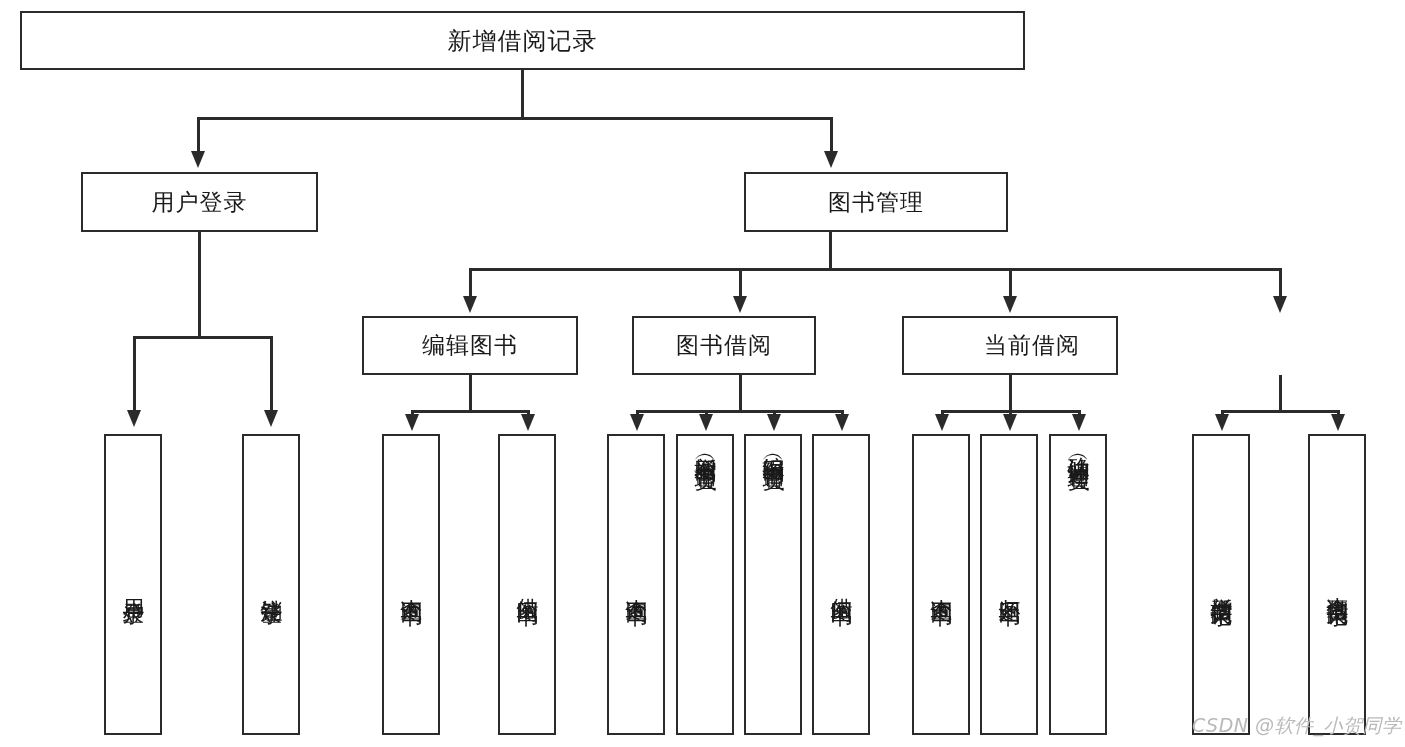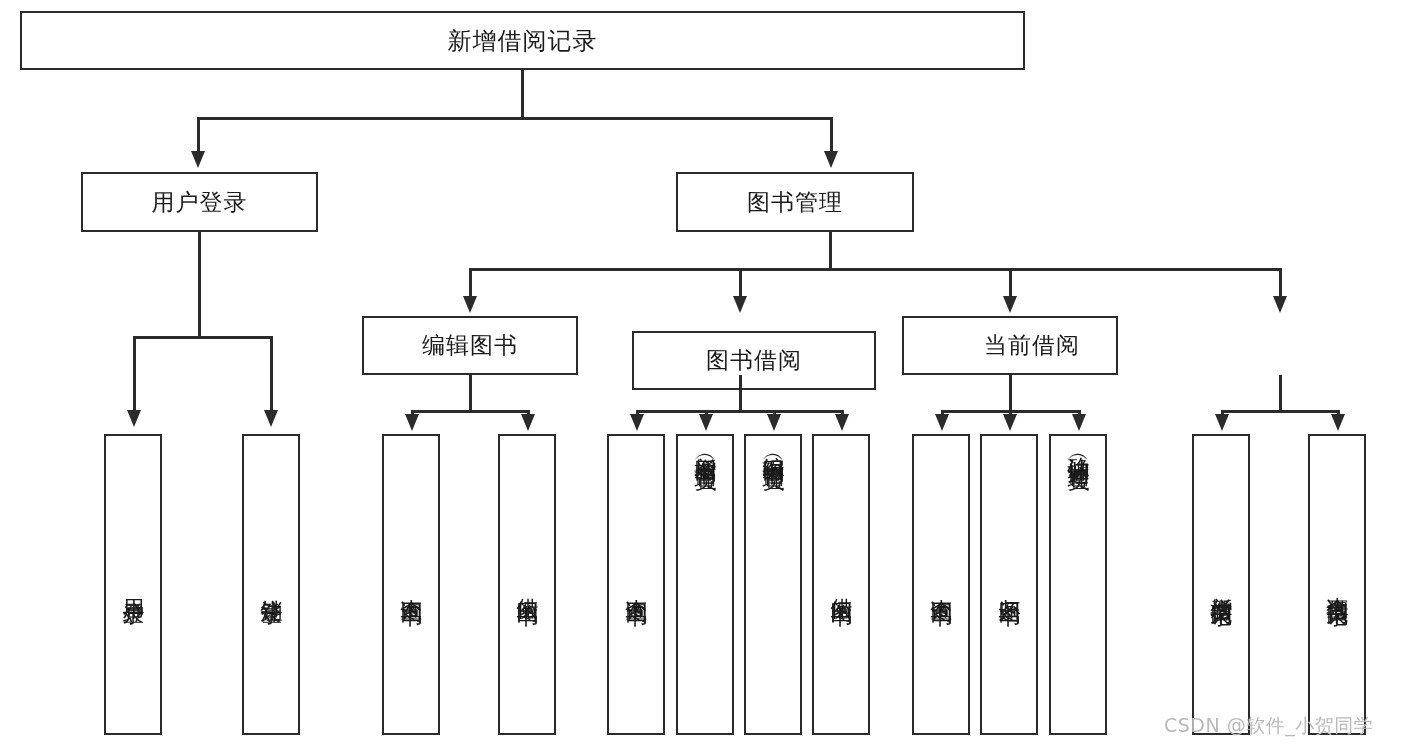--- a/index.html
+++ b/index.html
@@ -108,21 +108,21 @@
   <div class="conn vline" style="left:197px; top:117px; width:2.5px; height:36px;"></div>
   <div class="arrow" style="left:191px; top:151px;"></div>
 
   <div class="conn vline" style="left:830px; top:117px; width:2.5px; height:36px;"></div>
   <div class="arrow" style="left:824px; top:151px;"></div>
 
   <div class="node horiz" style="left:81px; top:172px; width:237px; height:60px;">
     <span>用户登录</span>
   </div>
 
-  <div class="node horiz" style="left:676px; top:172px; width:238px; height:60px;">
+  <div class="node horiz" style="left:744px; top:172px; width:264px; height:60px;">
     <span>图书管理</span>
   </div>
 
   <div class="conn vline" style="left:198px; top:232px; width:2.5px; height:104px;"></div>
   <div class="conn hline" style="left:133px; top:336px; width:139px; height:2.5px;"></div>
   <div class="conn vline" style="left:133px; top:336px; width:2.5px; height:76px;"></div>
   <div class="arrow" style="left:127px; top:410px;"></div>
   <div class="conn vline" style="left:270px; top:336px; width:2.5px; height:76px;"></div>
   <div class="arrow" style="left:264px; top:410px;"></div>
 
@@ -137,21 +137,21 @@
 
   <div class="conn vline" style="left:1009px; top:268px; width:2.5px; height:30px;"></div>
   <div class="arrow" style="left:1003px; top:296px;"></div>
 
   <div class="conn vline" style="left:1279px; top:268px; width:2.5px; height:30px;"></div>
   <div class="arrow" style="left:1273px; top:296px;"></div>
 
   <div class="node horiz" style="left:362px; top:316px; width:216px; height:59px;">
     <span>编辑图书</span>
   </div>
-  <div class="node horiz" style="left:632px; top:331px; width:244px; height:59px;">
+  <div class="node horiz" style="left:632px; top:316px; width:184px; height:59px;">
     <span>图书借阅</span>
   </div>
   <div class="node horiz" style="left:902px; top:316px; width:216px; height:59px;padding-left:44px;">
     <span>当前借阅</span>
   </div>
 
   <div class="conn vline" style="left:469px; top:375px; width:2.5px; height:35px;"></div>
   <div class="conn hline" style="left:411px; top:410px; width:118px; height:2.5px;"></div>
   <div class="conn vline" style="left:411px; top:410px; width:2.5px; height:8px;"></div>
   <div class="arrow" style="left:405px; top:414px;"></div>
@@ -256,15 +256,15 @@
       <span class="vert-text">新增借阅记录</span>
     </span>
   </div>
 
   <div class="node vert" style="left:1308px; top:434px; width:58px; height:301px;">
     <span class="vcenter">
       <span class="vert-text">查询借阅记录</span>
     </span>
   </div>
 
-  <div class="watermark" style="left:1164px; top:713px;">CSDN @软件_小贺同学</div>
+  <div class="watermark" style="left:1192px; top:713px;font-style:italic;">CSDN @软件_小贺同学</div>
 
 </div>
 
 </body></html>

